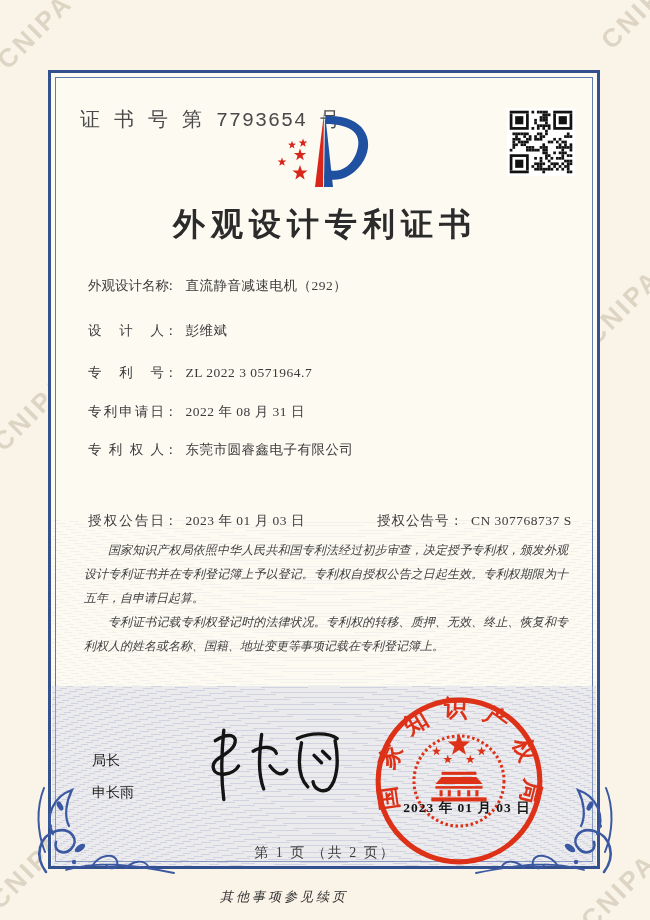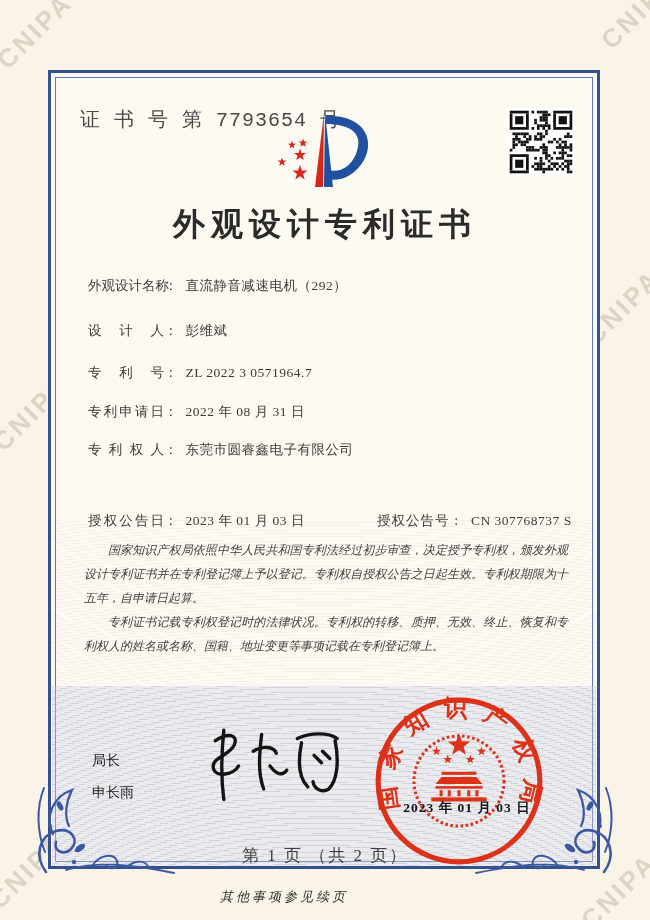--- a/index.html
+++ b/index.html
@@ -59,21 +59,21 @@
     font-family:Liberation Serif, serif; z-index:4;}
   .director .name{margin-top:14px;}
   .sig{position:absolute; left:185px; top:726px; width:170px; height:84px; z-index:4;}
   .seal{position:absolute; left:372px; top:694px; width:174px; height:174px; z-index:3; opacity:0.96;}
   .sealdate{
     position:absolute; left:381px; top:799px; width:172px; text-align:center;
     font-size:13.5px; font-weight:bold; color:#151515; z-index:5; letter-spacing:1px;
   }
   .pagefoot{
     position:absolute; left:0; top:844px; width:650px; text-align:center;
-    font-size:17px; color:#3f3f3f; letter-spacing:2px; z-index:4;
+    font-size:14px; color:#3f3f3f; letter-spacing:2px; z-index:4;
   }
   .contnote{
     position:absolute; left:0; top:888px; width:568px; text-align:center;
     font-size:13px; color:#333; letter-spacing:3px; font-style:italic;
   }
   .orn{position:absolute; width:150px; height:105px; z-index:2;}
   .orn.bl{left:26px; top:776px;}
   .orn.br{left:474px; top:776px; transform:scaleX(-1);}
 </style>
 </head>

